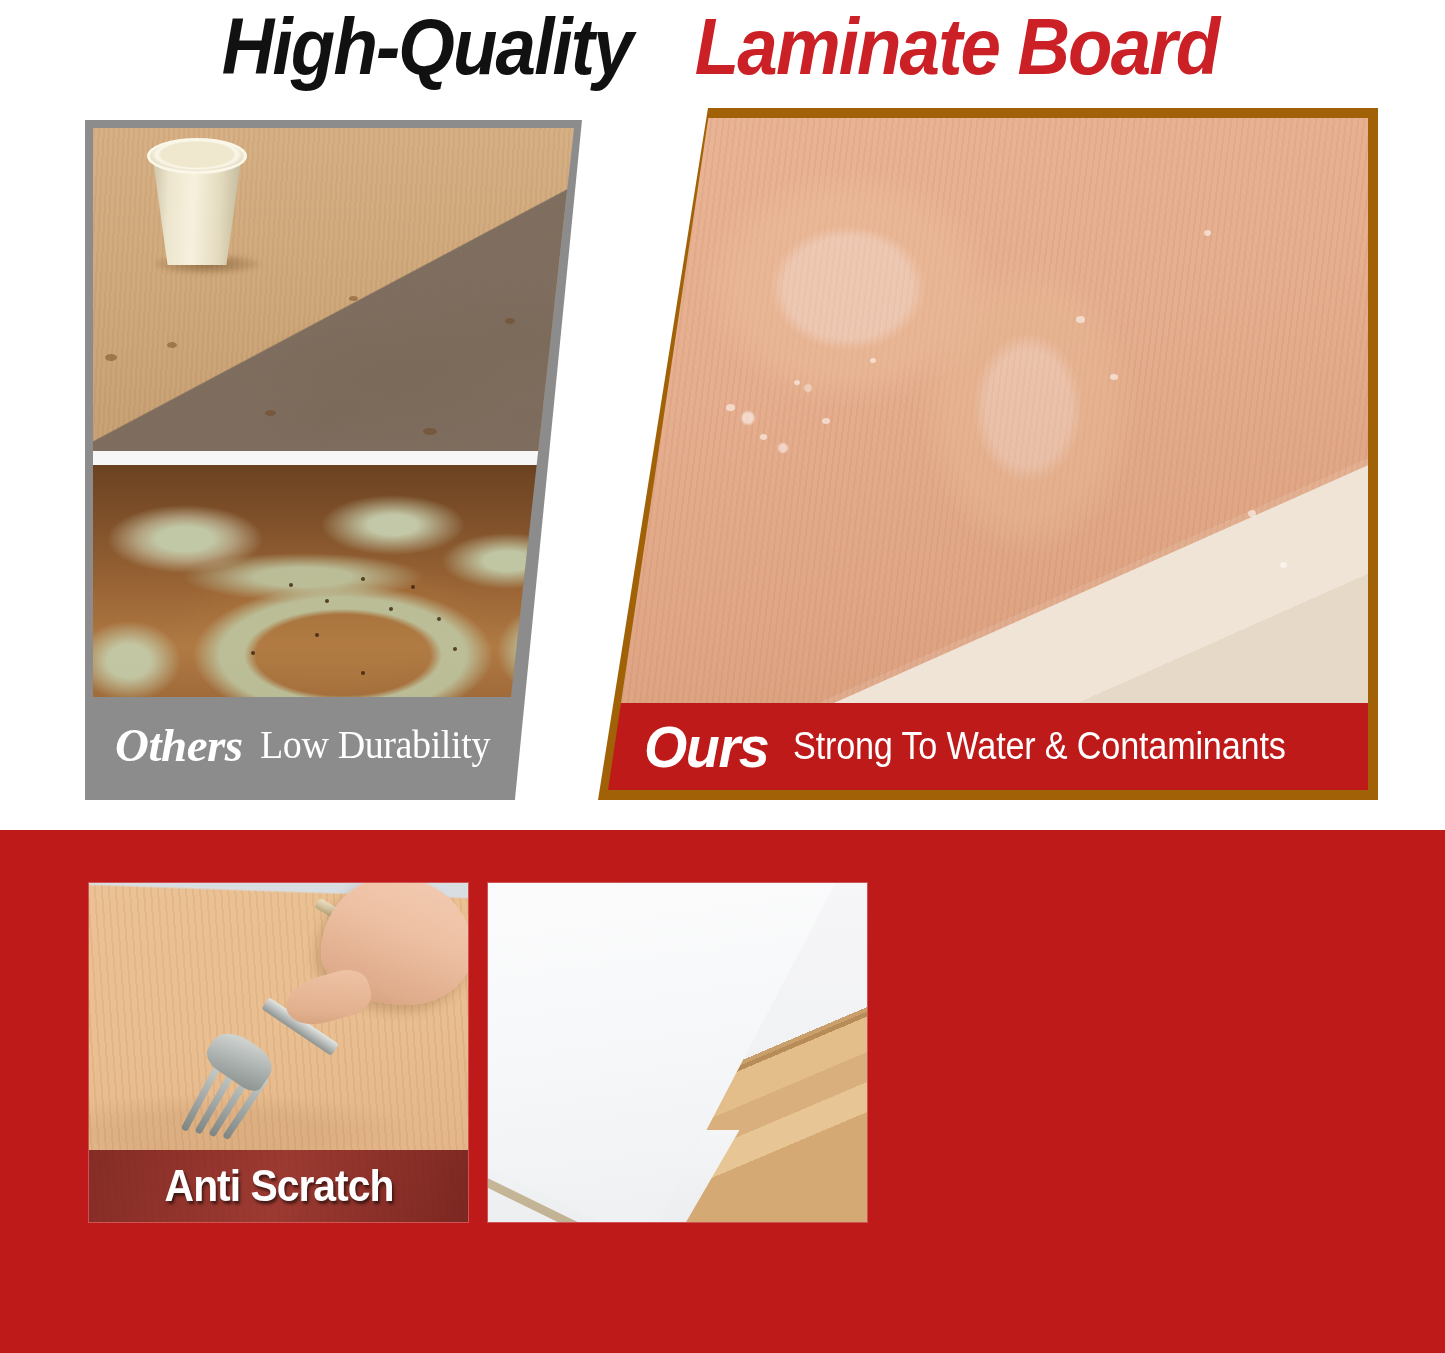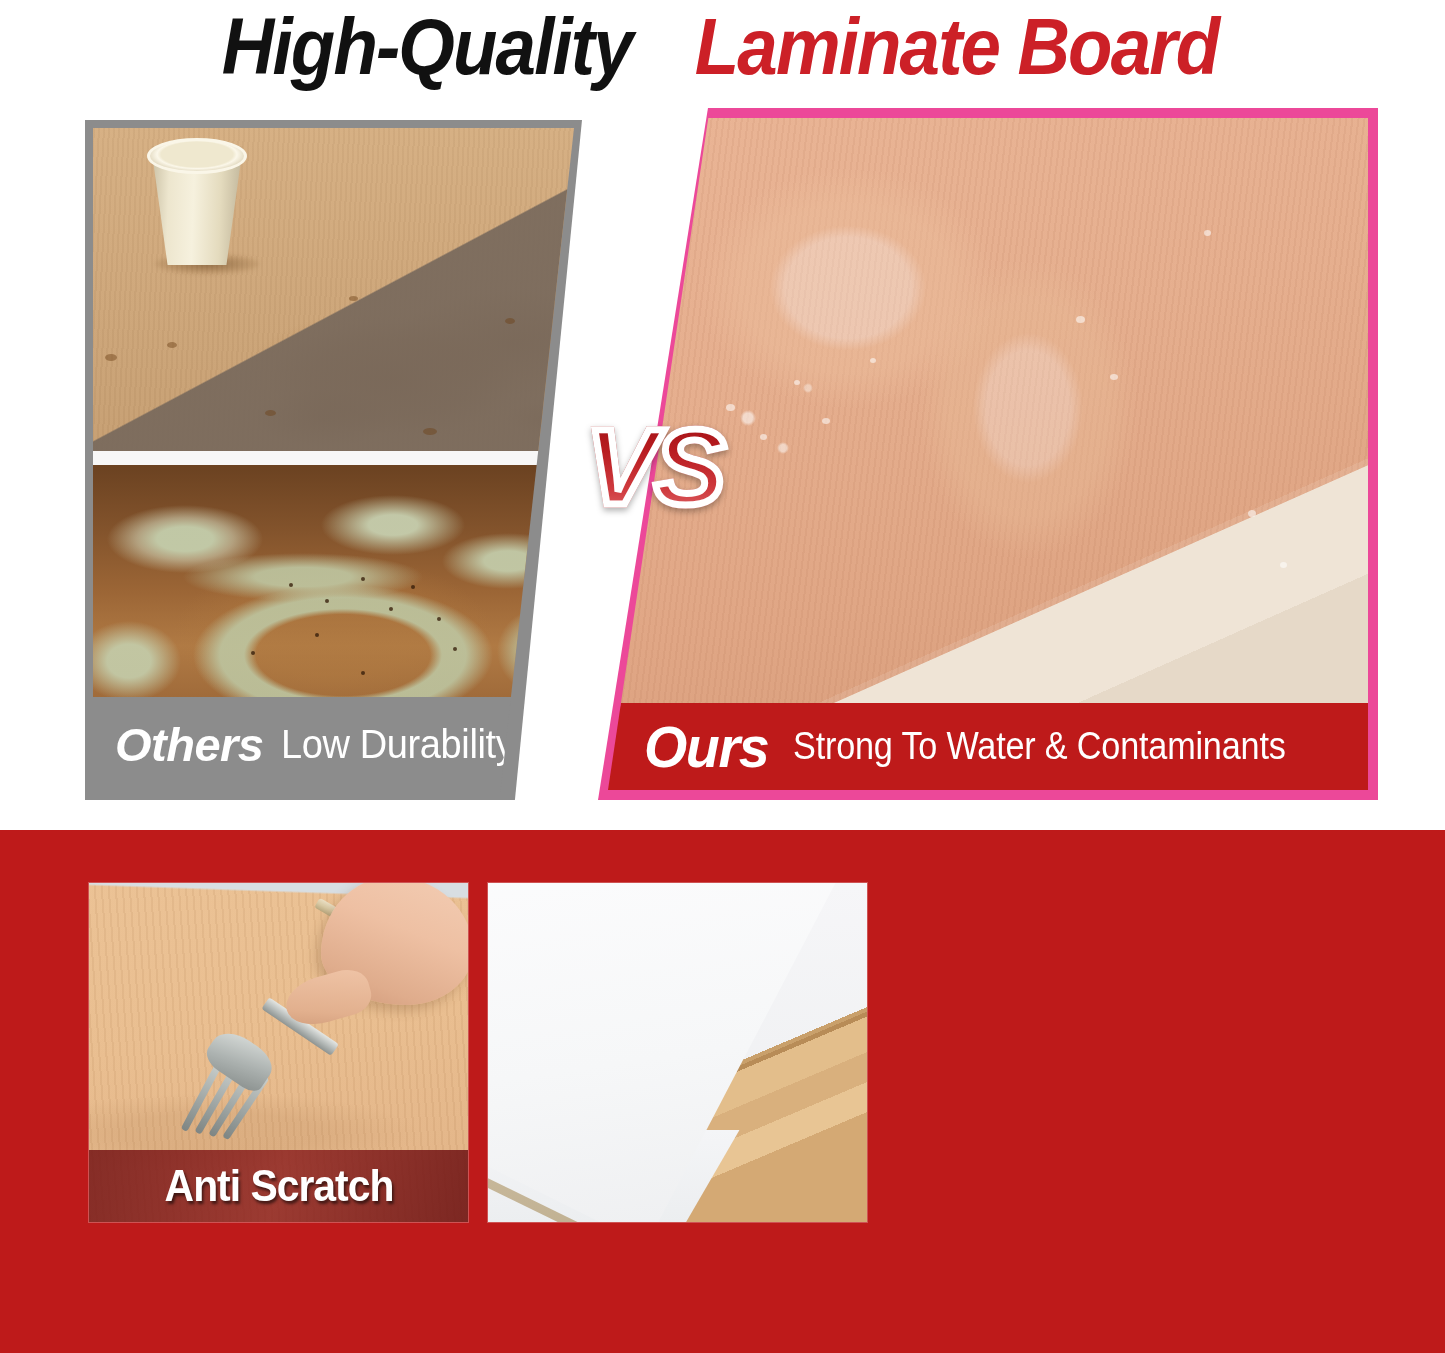--- a/index.html
+++ b/index.html
@@ -138,20 +138,21 @@
   .others-bar {
     position: absolute;
     left: 0; top: 569px;
     width: 481px; height: 95px;
     background: #8C8C8C;
     display: flex;
     align-items: center;
     padding-left: 22px;
     box-sizing: border-box;
     white-space: nowrap;
+    font-family: Liberation Serif, serif;
   }
   .others-strong {
     color: #ffffff;
     font-size: 47px;
     font-weight: bold;
     font-style: italic;
     letter-spacing: -0.5px;
   }
   .others-sub {
     color: #ffffff;
@@ -162,21 +163,21 @@
     transform-origin: left center;
     letter-spacing: -0.4px;
   }
 
   
   .ours-panel {
     position: absolute;
     left: 598px; top: 12px;
     width: 780px;
     height: 692px;
-    background: #ec4899;
+    background: #a16207;
     -webkit-clip-path: polygon(14.1% 0, 100% 0, 100% 100%, 0 100%);
     clip-path: polygon(14.1% 0, 100% 0, 100% 100%, 0 100%);
     overflow: hidden;
   }
   .ours-inner {
     position: absolute;
     left: 10px; top: 10px;
     width: 760px;
     height: 672px;
     -webkit-clip-path: polygon(13.2% 0, 100% 0, 100% 100%, 0 100%);
@@ -474,21 +475,20 @@
       </div>
 
       <div class="others-bar">
         <span class="others-strong">Others</span>
         <span class="others-sub">Low Durability</span>
       </div>
 
     </div>
   </div>
 
-  <div class="vs-badge">VS</div>
 
   <div class="ours-panel">
     <div class="ours-inner">
 
       <div class="photo-water">
         <div class="bead" style="left:118px;top:286px;width:9px;height:7px;"></div>
         <div class="bead" style="left:152px;top:316px;width:7px;height:6px;"></div>
         <div class="bead" style="left:186px;top:262px;width:6px;height:5px;"></div>
         <div class="bead" style="left:214px;top:300px;width:8px;height:6px;"></div>
         <div class="bead" style="left:262px;top:240px;width:6px;height:5px;"></div>

